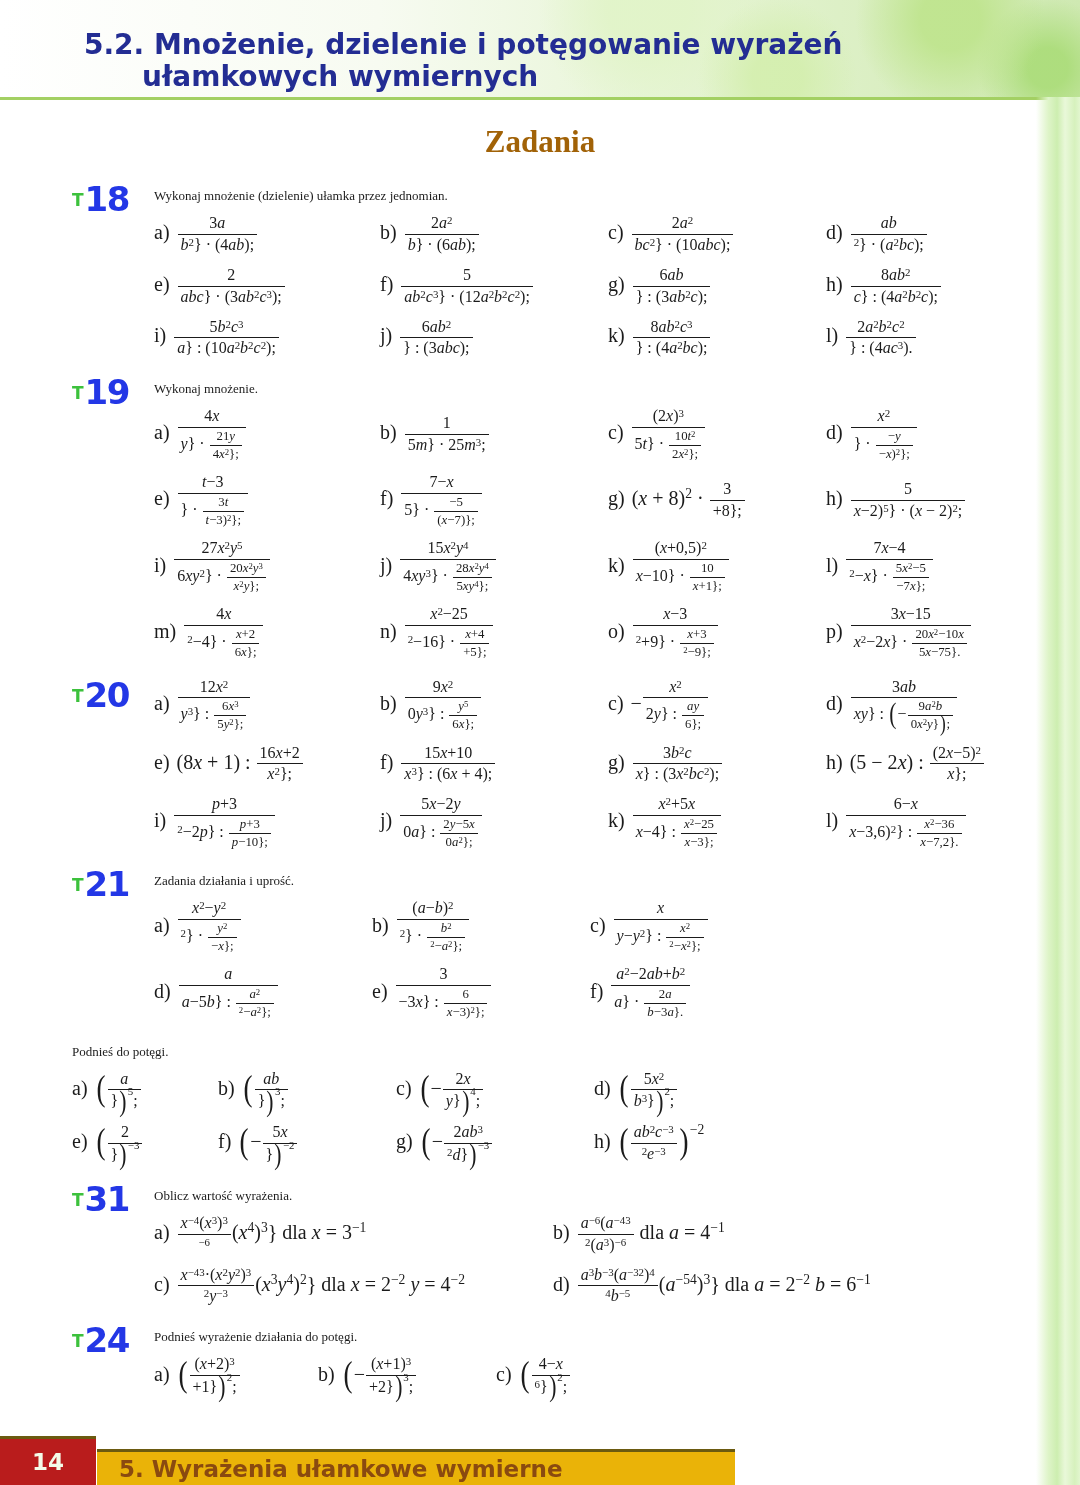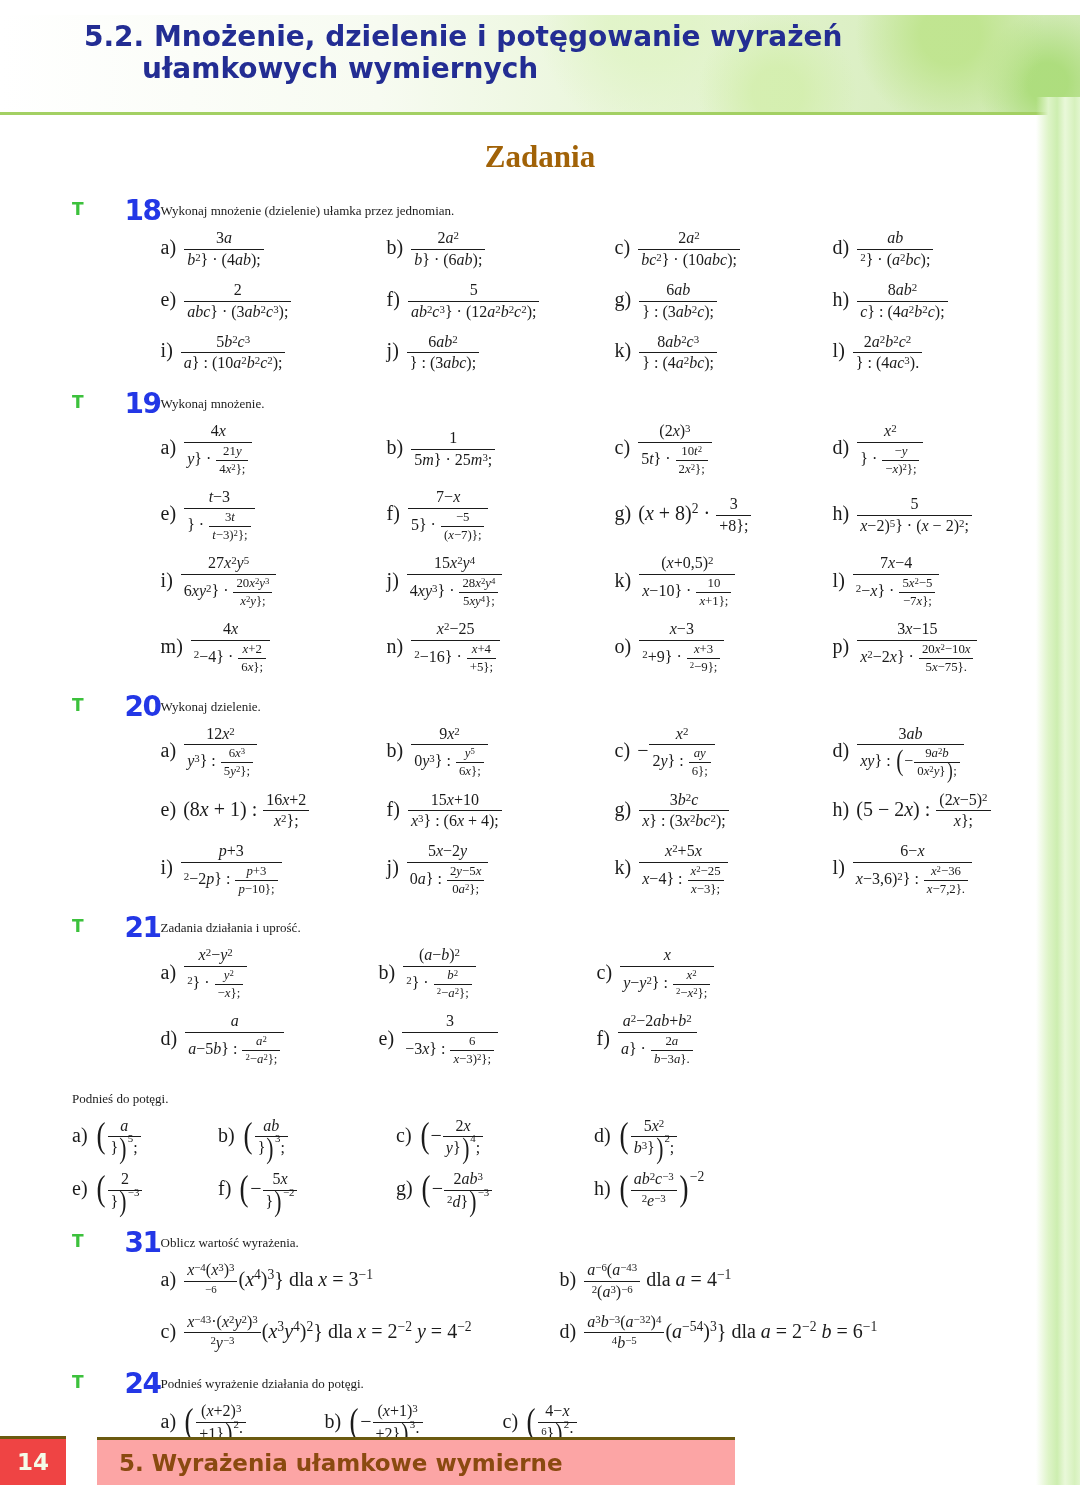--- a/index.html
+++ b/index.html
@@ -8,36 +8,36 @@
 
   
   .chapter-header{position:relative;height:97px;
     background:
       radial-gradient(circle at 88% 20%, rgba(190,228,140,.9) 0 30px, rgba(190,228,140,0) 95px),
       radial-gradient(circle at 72% 80%, rgba(210,238,170,.8) 0 25px, rgba(210,238,170,0) 80px),
       radial-gradient(circle at 97% 70%, rgba(170,220,120,.9) 0 20px, rgba(170,220,120,0) 70px),
       radial-gradient(circle at 60% 10%, rgba(225,244,200,.9) 0 40px, rgba(225,244,200,0) 110px),
       linear-gradient(90deg,#ffffff 0%,#f7fbf1 35%,#e3f3cf 68%,#cfe9b2 100%);
     border-bottom:3px solid #a3d063;}
-  .chapter-title{padding:6px 0 0 84px;font-family:"DejaVu Sans",sans-serif;
-    font-weight:bold;font-size:28px;line-height:1.16;color:#232d93;margin-top:15px;}
+  .chapter-title{padding:29px 0 0 84px;font-family:"DejaVu Sans",sans-serif;
+    font-weight:bold;font-size:28px;line-height:1.16;color:#232d93;}
   .chapter-title .l2{margin-left:58px;}
 
   
   .page-title{margin:24px 0 22px 0;text-align:center;font-weight:bold;font-size:31px;
     color:#a16207;font-family:"Liberation Serif",serif;}
 
   
   main{padding:0 46px 0 72px;}
   .exercise{display:flex;margin-bottom:17px;}
   .exnum{flex:0 0 82px;white-space:nowrap;}
   .exnum .t{color:#3cc13c;font-family:"DejaVu Sans",sans-serif;font-weight:bold;font-size:17px;
     position:relative;top:-5px;margin-right:1px;}
-  .exnum .n{color:#2337e6;font-family:"DejaVu Sans",sans-serif;font-weight:bold;font-size:28px;
-    letter-spacing:-1.5px;line-height:1;margin-left:40px;}
+  .exnum .n{color:#2337e6;font-family:"DejaVu Sans",sans-serif;font-weight:bold;font-size:34px;
+    letter-spacing:-1.5px;line-height:1;}
   .exbody{flex:1;min-width:0;}
   .prompt{margin:6px 0 10px 0;font-size:13px;}
   .items{display:grid;row-gap:11px;column-gap:6px;align-items:center;}
   .g-t18,.g-t19,.g-t20{grid-template-columns:220px 222px 212px 1fr;}
   .g-t21{grid-template-columns:212px 212px 1fr;}
   .g-t22{grid-template-columns:140px 172px 192px 1fr;}
   .g-t23{grid-template-columns:393px 1fr;}
   .g-t24{grid-template-columns:158px 172px 1fr;}
   .item{white-space:nowrap;font-size:20px;}
   .lbl{margin-right:7px;}
@@ -53,24 +53,24 @@
   .frac sup{vertical-align:0.4em;}
   .bp{display:inline-block;font-size:1.8em;font-weight:400;line-height:0;vertical-align:-0.13em;
     transform:scaleX(.75);}
   .rm{font-style:normal;}
 
   
   .edge-stripe{position:absolute;top:97px;right:0;width:44px;height:1388px;
     background:linear-gradient(90deg,rgba(255,255,255,0) 0%,#def4c8 28%,#cdeeb0 48%,#e9f8d9 66%,#d6f1bd 88%,#e2f6cf 100%);}
 
   
-  .page-number{position:absolute;left:0;bottom:0;width:66px;height:46px;background:#ef4444;
+  .page-number{position:absolute;left:0;bottom:0;width:96px;height:46px;background:#b91c1c;
     border-top:3px solid #6b5a10;color:#f4fbe8;font-family:"DejaVu Sans",sans-serif;
     font-weight:bold;font-size:23px;display:flex;align-items:center;justify-content:center;}
-  .footer-chapter{position:absolute;left:97px;bottom:0;width:638px;height:48px;background:#fca5a5;
+  .footer-chapter{position:absolute;left:97px;bottom:0;width:638px;height:36px;background:#eab308;
     border-top:3px solid #6b5a10;color:#8a4a10;font-family:"DejaVu Sans",sans-serif;
     font-weight:bold;font-size:23px;display:flex;align-items:center;padding-left:22px;box-sizing:border-box;}
 </style>
 </head>
 <body>
 
 <div class="page">
 
   <header class="chapter-header">
     <div class="chapter-title">
@@ -122,21 +122,20 @@
             <span class="item"><span class="lbl">m)</span><span class="math"><span class="frac"><span class="fn">4<i>x</i></span><span class="fd"><sup>2</sup>−4} · <span class="frac"><span class="fn"><i>x</i>+2</span><span class="fd">6<i>x</i>};</span></span></span></span></span></span>
             <span class="item"><span class="lbl">n)</span><span class="math"><span class="frac"><span class="fn"><i>x</i><sup>2</sup>−25</span><span class="fd"><sup>2</sup>−16} · <span class="frac"><span class="fn"><i>x</i>+4</span><span class="fd">+5};</span></span></span></span></span></span>
             <span class="item"><span class="lbl">o)</span><span class="math"><span class="frac"><span class="fn"><i>x</i>−3</span><span class="fd"><sup>2</sup>+9} · <span class="frac"><span class="fn"><i>x</i>+3</span><span class="fd"><sup>2</sup>−9};</span></span></span></span></span></span>
             <span class="item"><span class="lbl">p)</span><span class="math"><span class="frac"><span class="fn">3<i>x</i>−15</span><span class="fd"><i>x</i><sup>2</sup>−2<i>x</i>} · <span class="frac"><span class="fn">20<i>x</i><sup>2</sup>−10<i>x</i></span><span class="fd">5<i>x</i>−75}.</span></span></span></span></span></span>
           </div>
         </div>
       </section>
       <section class="exercise">
         <div class="exnum"><span class="t">T</span><span class="n">20</span></div>
         <div class="exbody">
-          <p class="prompt">Wykonaj dzielenie.</p>
           <div class="items g-t20">
             <span class="item"><span class="lbl">a)</span><span class="math"><span class="frac"><span class="fn">12<i>x</i><sup>2</sup></span><span class="fd"><i>y</i><sup>3</sup>} : <span class="frac"><span class="fn">6<i>x</i><sup>3</sup></span><span class="fd">5<i>y</i><sup>2</sup>};</span></span></span></span></span></span>
             <span class="item"><span class="lbl">b)</span><span class="math"><span class="frac"><span class="fn">9<i>x</i><sup>2</sup></span><span class="fd">0<i>y</i><sup>3</sup>} : <span class="frac"><span class="fn"><i>y</i><sup>5</sup></span><span class="fd">6<i>x</i>};</span></span></span></span></span></span>
             <span class="item"><span class="lbl">c)</span><span class="math">−<span class="frac"><span class="fn"><i>x</i><sup>2</sup></span><span class="fd">2<i>y</i>} : <span class="frac"><span class="fn"><i>a</i><i>y</i></span><span class="fd">6};</span></span></span></span></span></span>
             <span class="item"><span class="lbl">d)</span><span class="math"><span class="frac"><span class="fn">3<i>a</i><i>b</i></span><span class="fd"><i>x</i><i>y</i>} : <span class="bp">(</span>−<span class="frac"><span class="fn">9<i>a</i><sup>2</sup><i>b</i></span><span class="fd">0<i>x</i><sup>2</sup><i>y</i>}<span class="bp">)</span>;</span></span></span></span></span></span>
             <span class="item"><span class="lbl">e)</span><span class="math">(8<i>x</i> + 1) : <span class="frac"><span class="fn">16<i>x</i>+2</span><span class="fd"><i>x</i><sup>2</sup>};</span></span></span></span>
             <span class="item"><span class="lbl">f)</span><span class="math"><span class="frac"><span class="fn">15<i>x</i>+10</span><span class="fd"><i>x</i><sup>3</sup>} : (6<i>x</i> + 4);</span></span></span></span>
             <span class="item"><span class="lbl">g)</span><span class="math"><span class="frac"><span class="fn">3<i>b</i><sup>2</sup><i>c</i></span><span class="fd"><i>x</i>} : (3<i>x</i><sup>2</sup><i>b</i><i>c</i><sup>2</sup>);</span></span></span></span>
             <span class="item"><span class="lbl">h)</span><span class="math">(5 − 2<i>x</i>) : <span class="frac"><span class="fn">(2<i>x</i>−5)<sup>2</sup></span><span class="fd"><i>x</i>};</span></span></span></span>
             <span class="item"><span class="lbl">i)</span><span class="math"><span class="frac"><span class="fn"><i>p</i>+3</span><span class="fd"><sup>2</sup>−2<i>p</i>} : <span class="frac"><span class="fn"><i>p</i>+3</span><span class="fd"><i>p</i>−10};</span></span></span></span></span></span>

